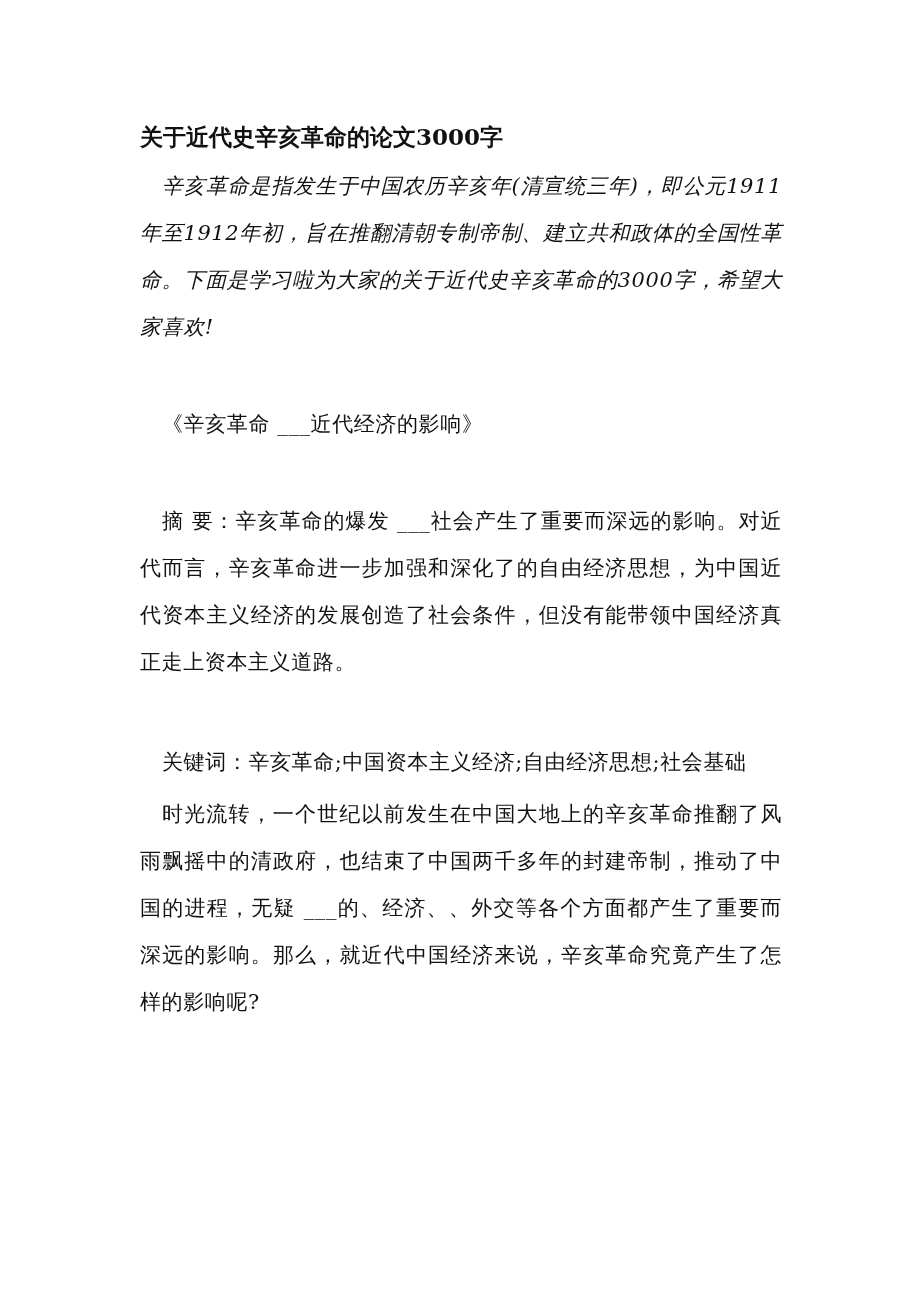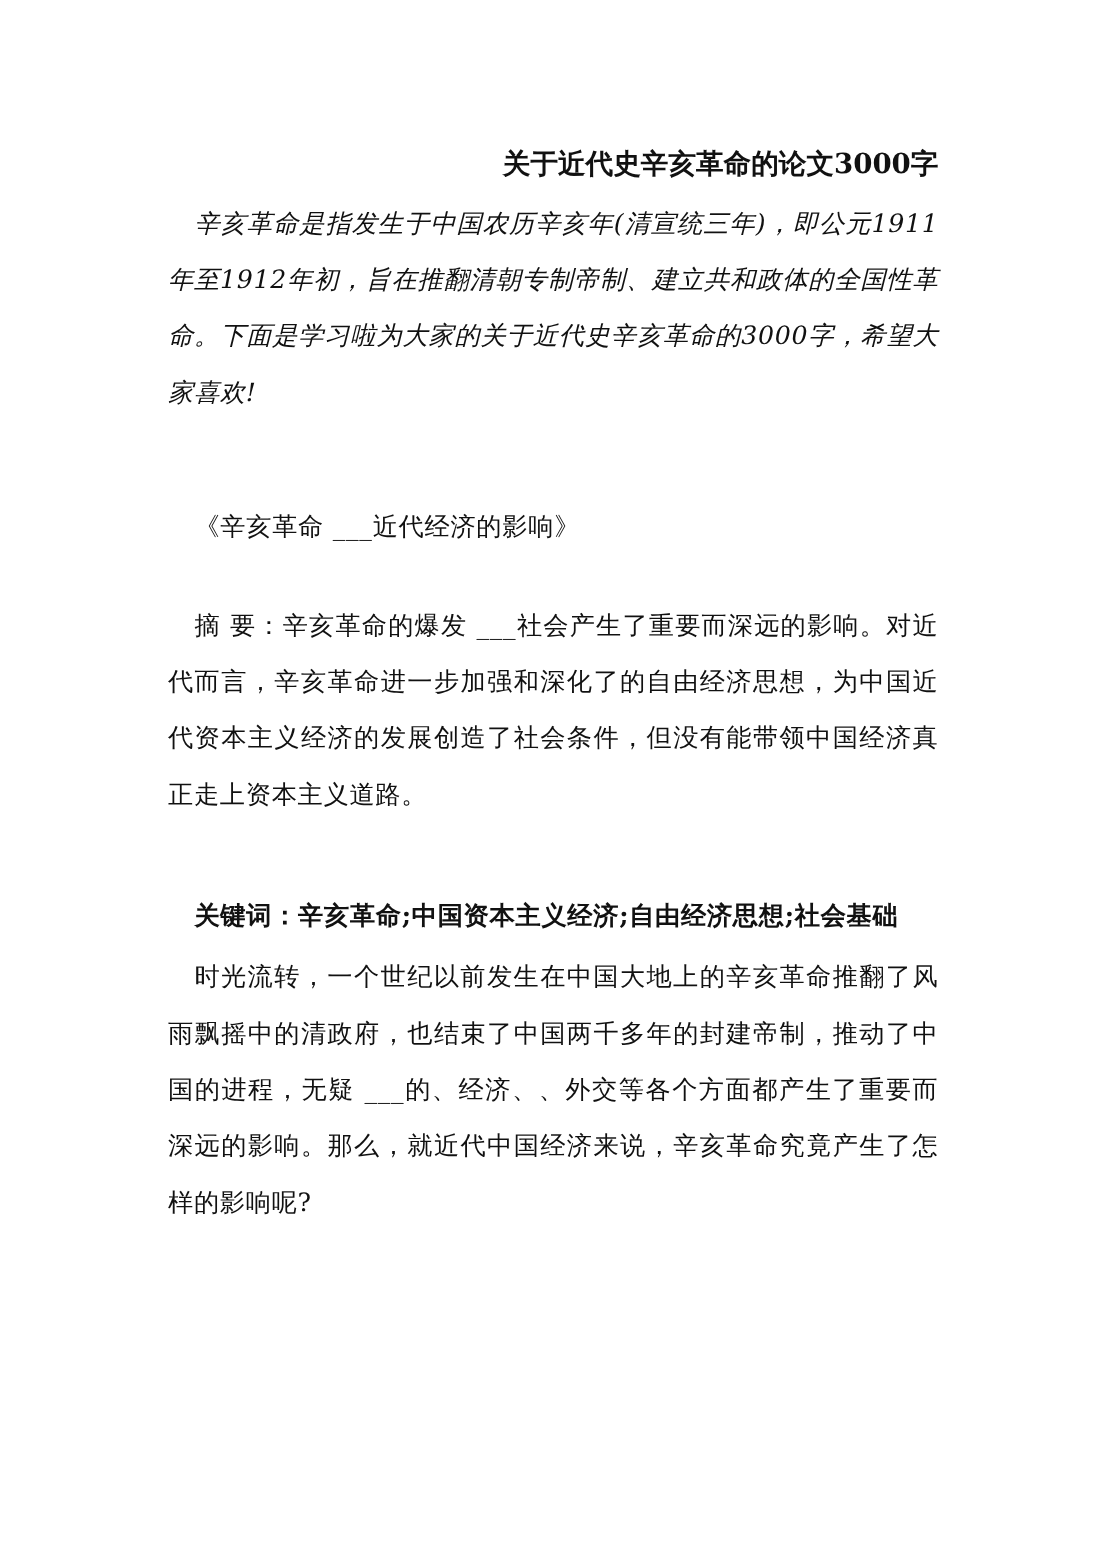--- a/index.html
+++ b/index.html
@@ -1,26 +1,26 @@
 <!DOCTYPE html>
 <html><head>
 <meta charset="utf-8">
 <style>
   html, body { margin: 0; padding: 0; background: #ffffff; }
   body { width: 920px; height: 1302px; position: relative; overflow: hidden;
          font-family: "DejaVu Serif", "Liberation Serif", serif; color: #111; }
   .page { position: absolute; left: 140px; top: 0; width: 642px; }
-  .title { position: absolute; left: 0; top: 120px; width: 642px; text-align: right;
+  .title { position: absolute; left: 0; top: 120px; width: 642px; text-align: left;
            font-size: 23px; font-weight: bold; line-height: 34px; letter-spacing: 0px; }
   .para { position: absolute; left: 0; width: 642px; font-size: 21px; line-height: 47px;
           text-indent: 22px; text-align: justify; margin: 0; letter-spacing: 0.6px; }
   .p-intro { top: 163px; font-style: italic; }
-  .p-subtitle { top: 416px; }
+  .p-subtitle { top: 401px; }
   .p-abstract { top: 498px; }
-  .p-keywords { top: 739px; font-weight: bold; }
+  .p-keywords { top: 739px; }
   .p-body { top: 791px; }
 </style>
 </head>
 <body>
 
 <div class="page">
   <div class="title">关于近代史辛亥革命的论文3000字</div>
   <p class="para p-intro">辛亥革命是指发生于中国农历辛亥年(清宣统三年)，即公元1911年至1912年初，旨在推翻清朝专制帝制、建立共和政体的全国性革命。下面是学习啦为大家的关于近代史辛亥革命的3000字，希望大家喜欢!</p>
   <p class="para p-subtitle">《辛亥革命 ___近代经济的影响》</p>
   <p class="para p-abstract">摘 要：辛亥革命的爆发 ___社会产生了重要而深远的影响。对近代而言，辛亥革命进一步加强和深化了的自由经济思想，为中国近代资本主义经济的发展创造了社会条件，但没有能带领中国经济真正走上资本主义道路。</p>

